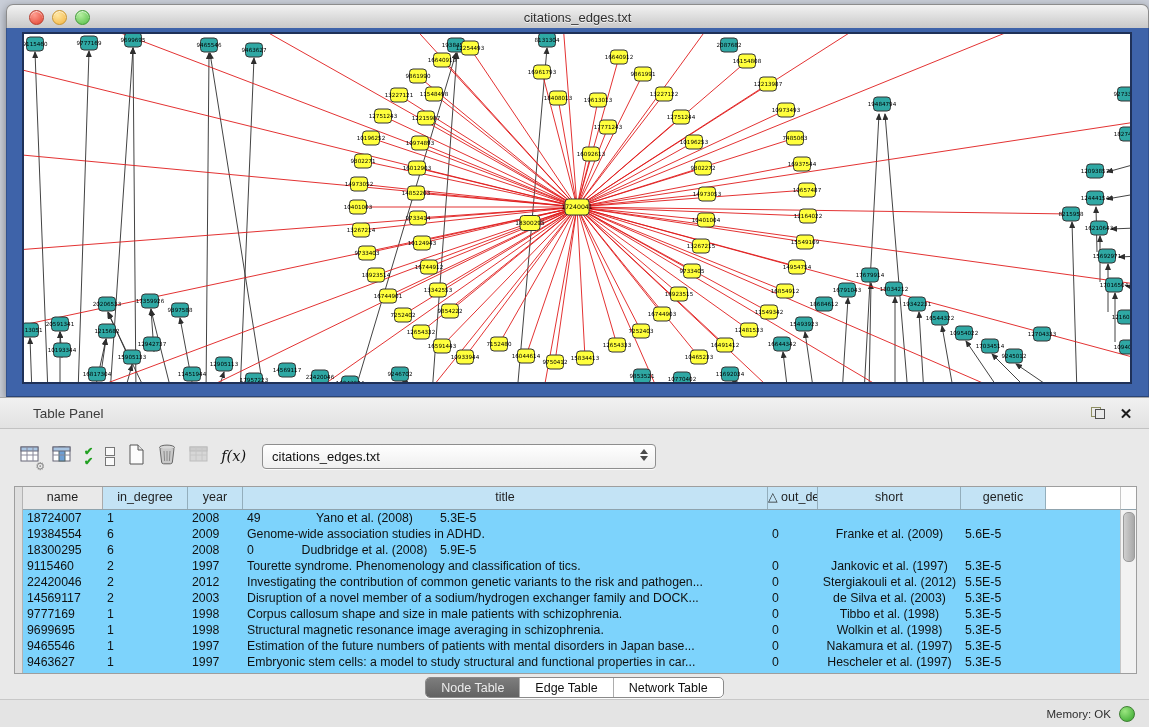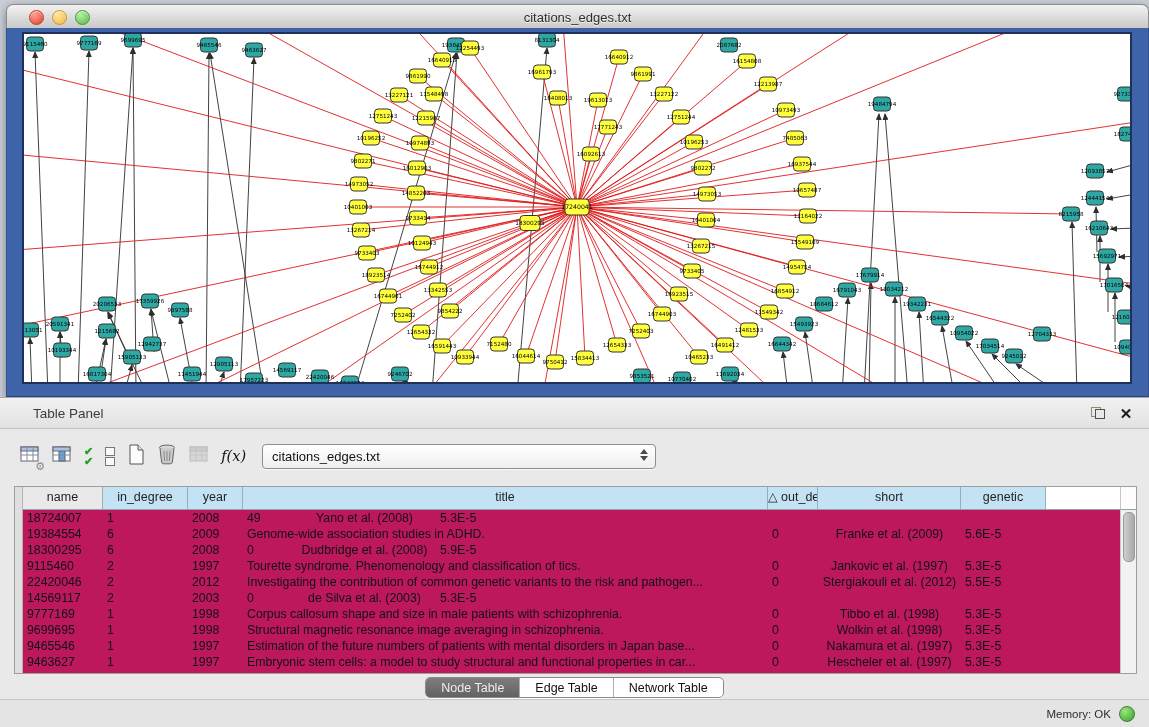--- a/index.html
+++ b/index.html
@@ -50,21 +50,21 @@
   .src-select{position:relative;margin-left:16px;width:392px;height:23px;
     border:1px solid #8E8E8E;border-radius:4px;background:linear-gradient(#FFFFFF,#EFEFEF);
     display:flex;align-items:center;box-shadow:0 1px 0 rgba(255,255,255,.8);}
   .src-select .val{margin-left:9px;font-size:13px;color:#111;}
   .sel-arrows{position:absolute;right:7px;top:4px;display:flex;flex-direction:column;gap:2px;}
   .sel-arrows i{display:block;width:0;height:0;border-left:4px solid transparent;border-right:4px solid transparent;}
   .sel-arrows .up{border-bottom:5px solid #4A4A4A;}
   .sel-arrows .dn{border-top:5px solid #4A4A4A;}
 
   .table-wrap{position:absolute;left:14px;top:88px;width:1121px;height:186px;
-    background:#be185d;border:1px solid #9E9E9E;}
+    background:#7dd3fc;border:1px solid #9E9E9E;}
   .gutter{position:absolute;left:0;top:0;bottom:0;width:7px;background:#DFDFDF;border-right:1px solid #B3B3B3;}
   .t-inner{margin-left:8px;}
   .thead{display:flex;height:22px;border-bottom:1px solid #8FA3AD;}
   .th{box-sizing:border-box;height:22px;line-height:21px;text-align:center;font-size:12.5px;color:#1F1F1F;
       background:#C3E3F5;border-right:1px solid #93AEBC;overflow:hidden;white-space:nowrap;}
   .th-gray{background:#E9E9E9;border-right:1px solid #AAAAAA;}
   .th-fill{flex:1;background:#FFFFFF;border-right:none;}
   .tr{display:flex;height:16px;}
   .td{box-sizing:border-box;height:16px;line-height:16px;font-size:12.3px;color:#111;
       padding-left:4px;overflow:hidden;white-space:nowrap;}
@@ -635,20 +635,21 @@
             <div class="td td-left" style="width: 55px;">2012</div>
             <div class="td td-left" style="width: 525px;">Investigating the contribution of common genetic variants to the risk and pathogen...</div>
             <div class="td td-left" style="width: 50px;">0</div>
             <div class="td td-center" style="width: 143px;">Stergiakouli et al. (2012)</div>
             <div class="td td-left" style="width: 85px;">5.5E-5</div>
           </div>
           <div class="tr">
             <div class="td td-left" style="width: 80px;">14569117</div>
             <div class="td td-left" style="width: 85px;">2</div>
             <div class="td td-left" style="width: 55px;">2003</div>
+            <div class="td td-left" style="width: 525px;">Disruption of a novel member of a sodium/hydrogen exchanger family and DOCK...</div>
             <div class="td td-left" style="width: 50px;">0</div>
             <div class="td td-center" style="width: 143px;">de Silva et al. (2003)</div>
             <div class="td td-left" style="width: 85px;">5.3E-5</div>
           </div>
           <div class="tr">
             <div class="td td-left" style="width: 80px;">9777169</div>
             <div class="td td-left" style="width: 85px;">1</div>
             <div class="td td-left" style="width: 55px;">1998</div>
             <div class="td td-left" style="width: 525px;">Corpus callosum shape and size in male patients with schizophrenia.</div>
             <div class="td td-left" style="width: 50px;">0</div>

